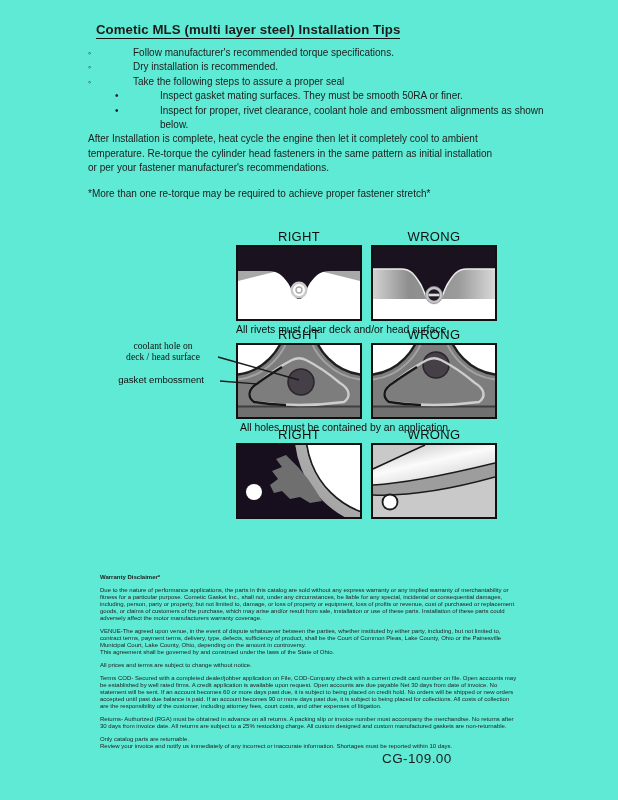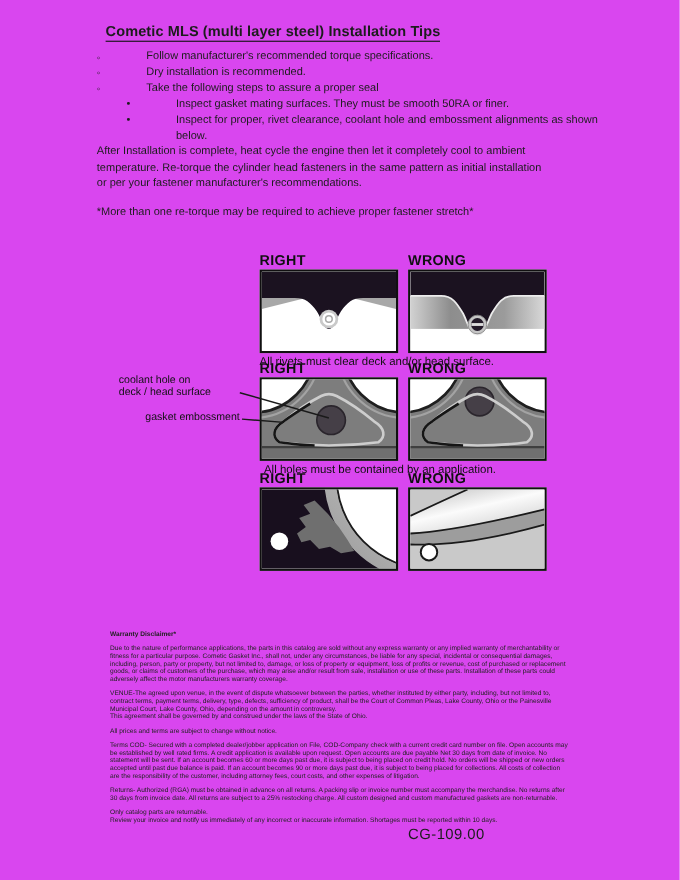--- a/index.html
+++ b/index.html
@@ -1,47 +1,47 @@
 <!DOCTYPE html>
 <html><head>
 <meta charset="utf-8">
 <style>
   html,body{margin:0;padding:0;background:#fff;}
-  .page{position:relative;width:618px;height:800px;background:#d946ef;overflow:hidden;
+  .page{position:relative;width:618px;height:800px;background:#5eead4;overflow:hidden;
         font-family:"Liberation Sans", sans-serif;color:#1c1c1c;}
   
   .top-text{position:absolute;left:88px;top:20px;width:460px;}
   .doc-title{font-size:13.2px;font-weight:bold;margin:0 0 7px 8px;display:inline-block;
              border-bottom:1.6px solid #111;padding-bottom:1px;letter-spacing:.1px;}
   .blist{font-size:10px;line-height:14.4px;}
   .brow{display:flex;}
   .bmark{width:9px;flex:0 0 9px;font-size:9px;line-height:14.4px;color:#1c1c1c;text-align:left;}
   .sub .bmark{margin-left:27px;font-size:10px;}
   .btext{flex:1;padding-left:36px;}
   .h2{font-size:12.6px;font-weight:bold;margin:14px 0 6px 0;}
   .para{font-size:10px;line-height:14.4px;margin:0 0 9px 0;white-space:pre-line;}
   .note{font-size:10px;margin-top:11px;}
   
   .dgrow{position:absolute;left:236px;width:270px;}
   .lblrow{display:flex;gap:9px;margin-bottom:1px;}
-  .lblrow span{width:126px;text-align:left;font-size:13px;font-weight:700;letter-spacing:.3px;color:#101010;}
+  .lblrow span{width:126px;text-align:center;font-size:13px;font-weight:400;letter-spacing:.3px;color:#101010;}
   .boxrow{display:flex;gap:9px;}
   .panel{width:122px;height:72px;border:2px solid #101010;display:block;background:#fff;}
   .cap{font-size:10.4px;font-weight:500;color:#101010;margin-top:3px;white-space:pre-line;line-height:12.5px;}
   
-  .side-labels{position:absolute;left:108px;top:341px;width:110px;text-align:left;
-               font-size:9.6px;line-height:10.8px;color:#101010;}
-  .side-label-2{position:absolute;left:108px;top:374px;width:110px;text-align:right;
+  .side-labels{position:absolute;left:108px;top:341px;width:110px;text-align:center;
+               font-size:9.6px;line-height:10.8px;color:#101010;font-family:Liberation Serif, serif;}
+  .side-label-2{position:absolute;left:94px;top:374px;width:110px;text-align:right;
                font-size:9.6px;color:#101010;}
   .leader-svg{position:absolute;left:210px;top:350px;width:100px;height:45px;z-index:6;}
   
   .disclaimer{position:absolute;left:100px;top:574px;width:420px;font-size:6px;line-height:7px;color:#222;}
   .disclaimer .dh{font-weight:bold;margin:0 0 6px 0;}
   .disclaimer p{margin:0 0 6px 0;white-space:pre-line;}
-  .footer-code{position:absolute;left:371px;top:751px;font-size:13.5px;color:#1c1c1c;letter-spacing:.4px;}
+  .footer-code{position:absolute;left:382px;top:751px;font-size:13.5px;color:#1c1c1c;letter-spacing:.4px;}
 </style>
 </head>
 <body>
 
 <div class="page">
 
   <div class="top-text">
     <div class="doc-title">Cometic MLS (multi layer steel) Installation Tips</div>
 
     <div class="blist">

